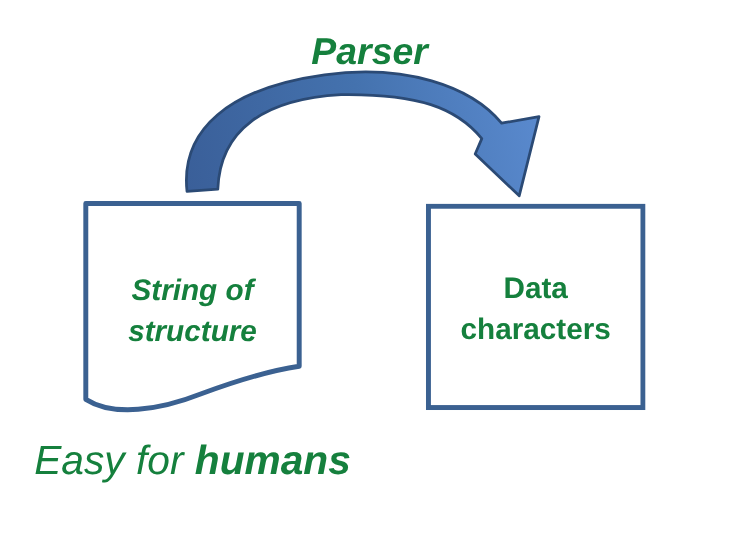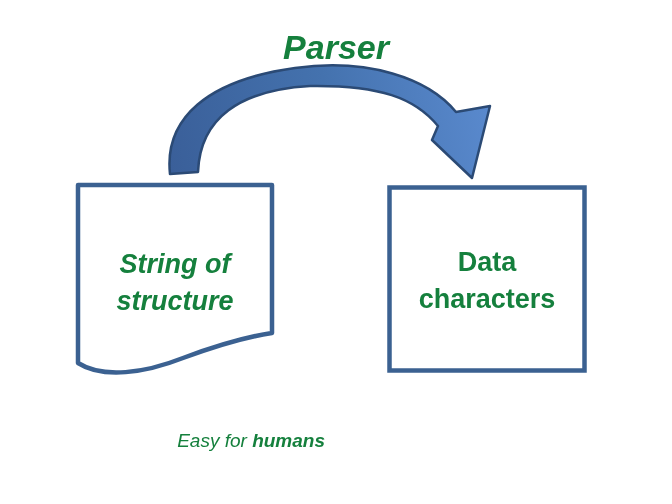--- a/index.html
+++ b/index.html
@@ -73,25 +73,25 @@
   .box-left .box-label {
     font-style: italic;
     padding-bottom: 38px;
     margin-top: 40px;
   }
   .box-right .box-label {
     padding-top: 3px;
   }
   .caption {
     position: absolute;
-    top: 422px;
+    top: 400px;
     width: 300px;
-    text-align: right;
+    text-align: center;
     font-style: italic;
-    font-size: 19px;
+    font-size: 37px;
     line-height: 38px;
   }
   .caption b { font-weight: bold; }
   .caption-left  { left: 25px; }
   .caption-right { left: 340px; }
 </style>
 </head>
 <body>
 
 <div class="canvas">

